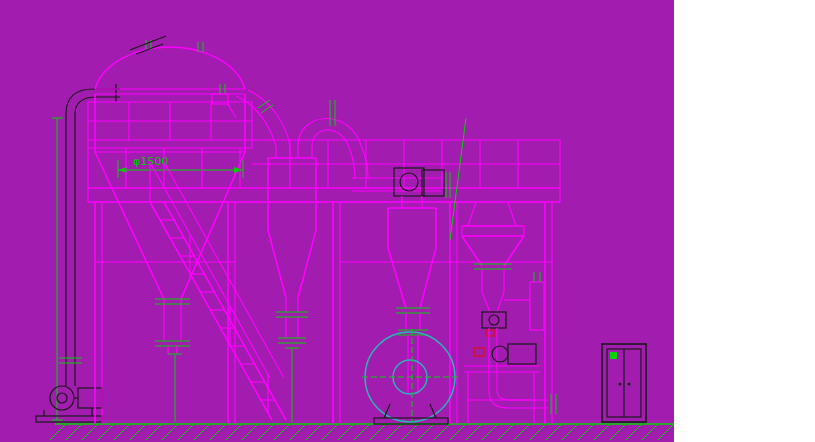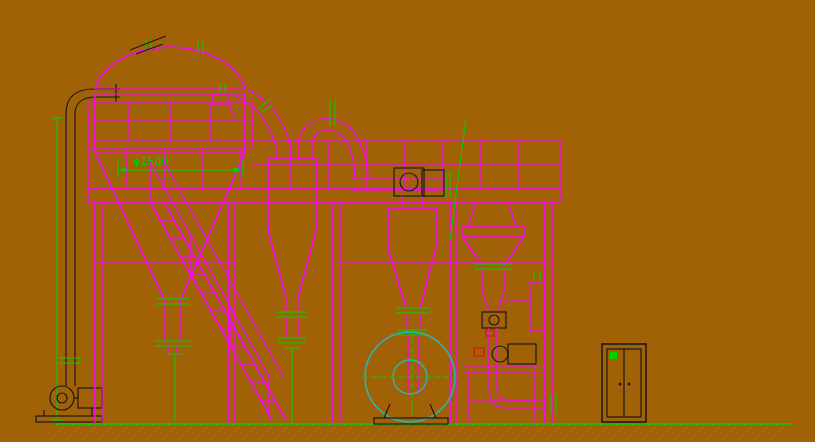--- a/index.html
+++ b/index.html
@@ -1,19 +1,19 @@
 <!DOCTYPE html>
 <html style="--c-structure: #ff00ff; --c-dim: #00d200; --c-detail: #1a1a1a; --c-blower: #2ab5b5; --c-accent: #e01010;"><head>
 <meta charset="utf-8">
 <style>
   html,body{margin:0;padding:0;background:#ffffff;}
   .stage{
     position:relative;
-    width:815px;height:442px;
-    background:#a16207;
+    width:674px;height:442px;
+    background:#a21caf;
     overflow:hidden;
     font-family:"DejaVu Sans",sans-serif;
   }
   .stage svg{position:absolute;left:0;top:0;}
   
   .mg{stroke:var(--c-structure,#ff00ff);fill:none;stroke-width:1.2;}
   .mgb{stroke:var(--c-structure,#ff00ff);fill:none;stroke-width:1.6;}
   .gn{stroke:var(--c-dim,#00d200);fill:none;stroke-width:1;}
   .gnf{fill:var(--c-dim,#00d200);stroke:none;}
   .gnd{stroke:var(--c-dim,#00d200);fill:none;stroke-width:1;stroke-dasharray:6 3;}

